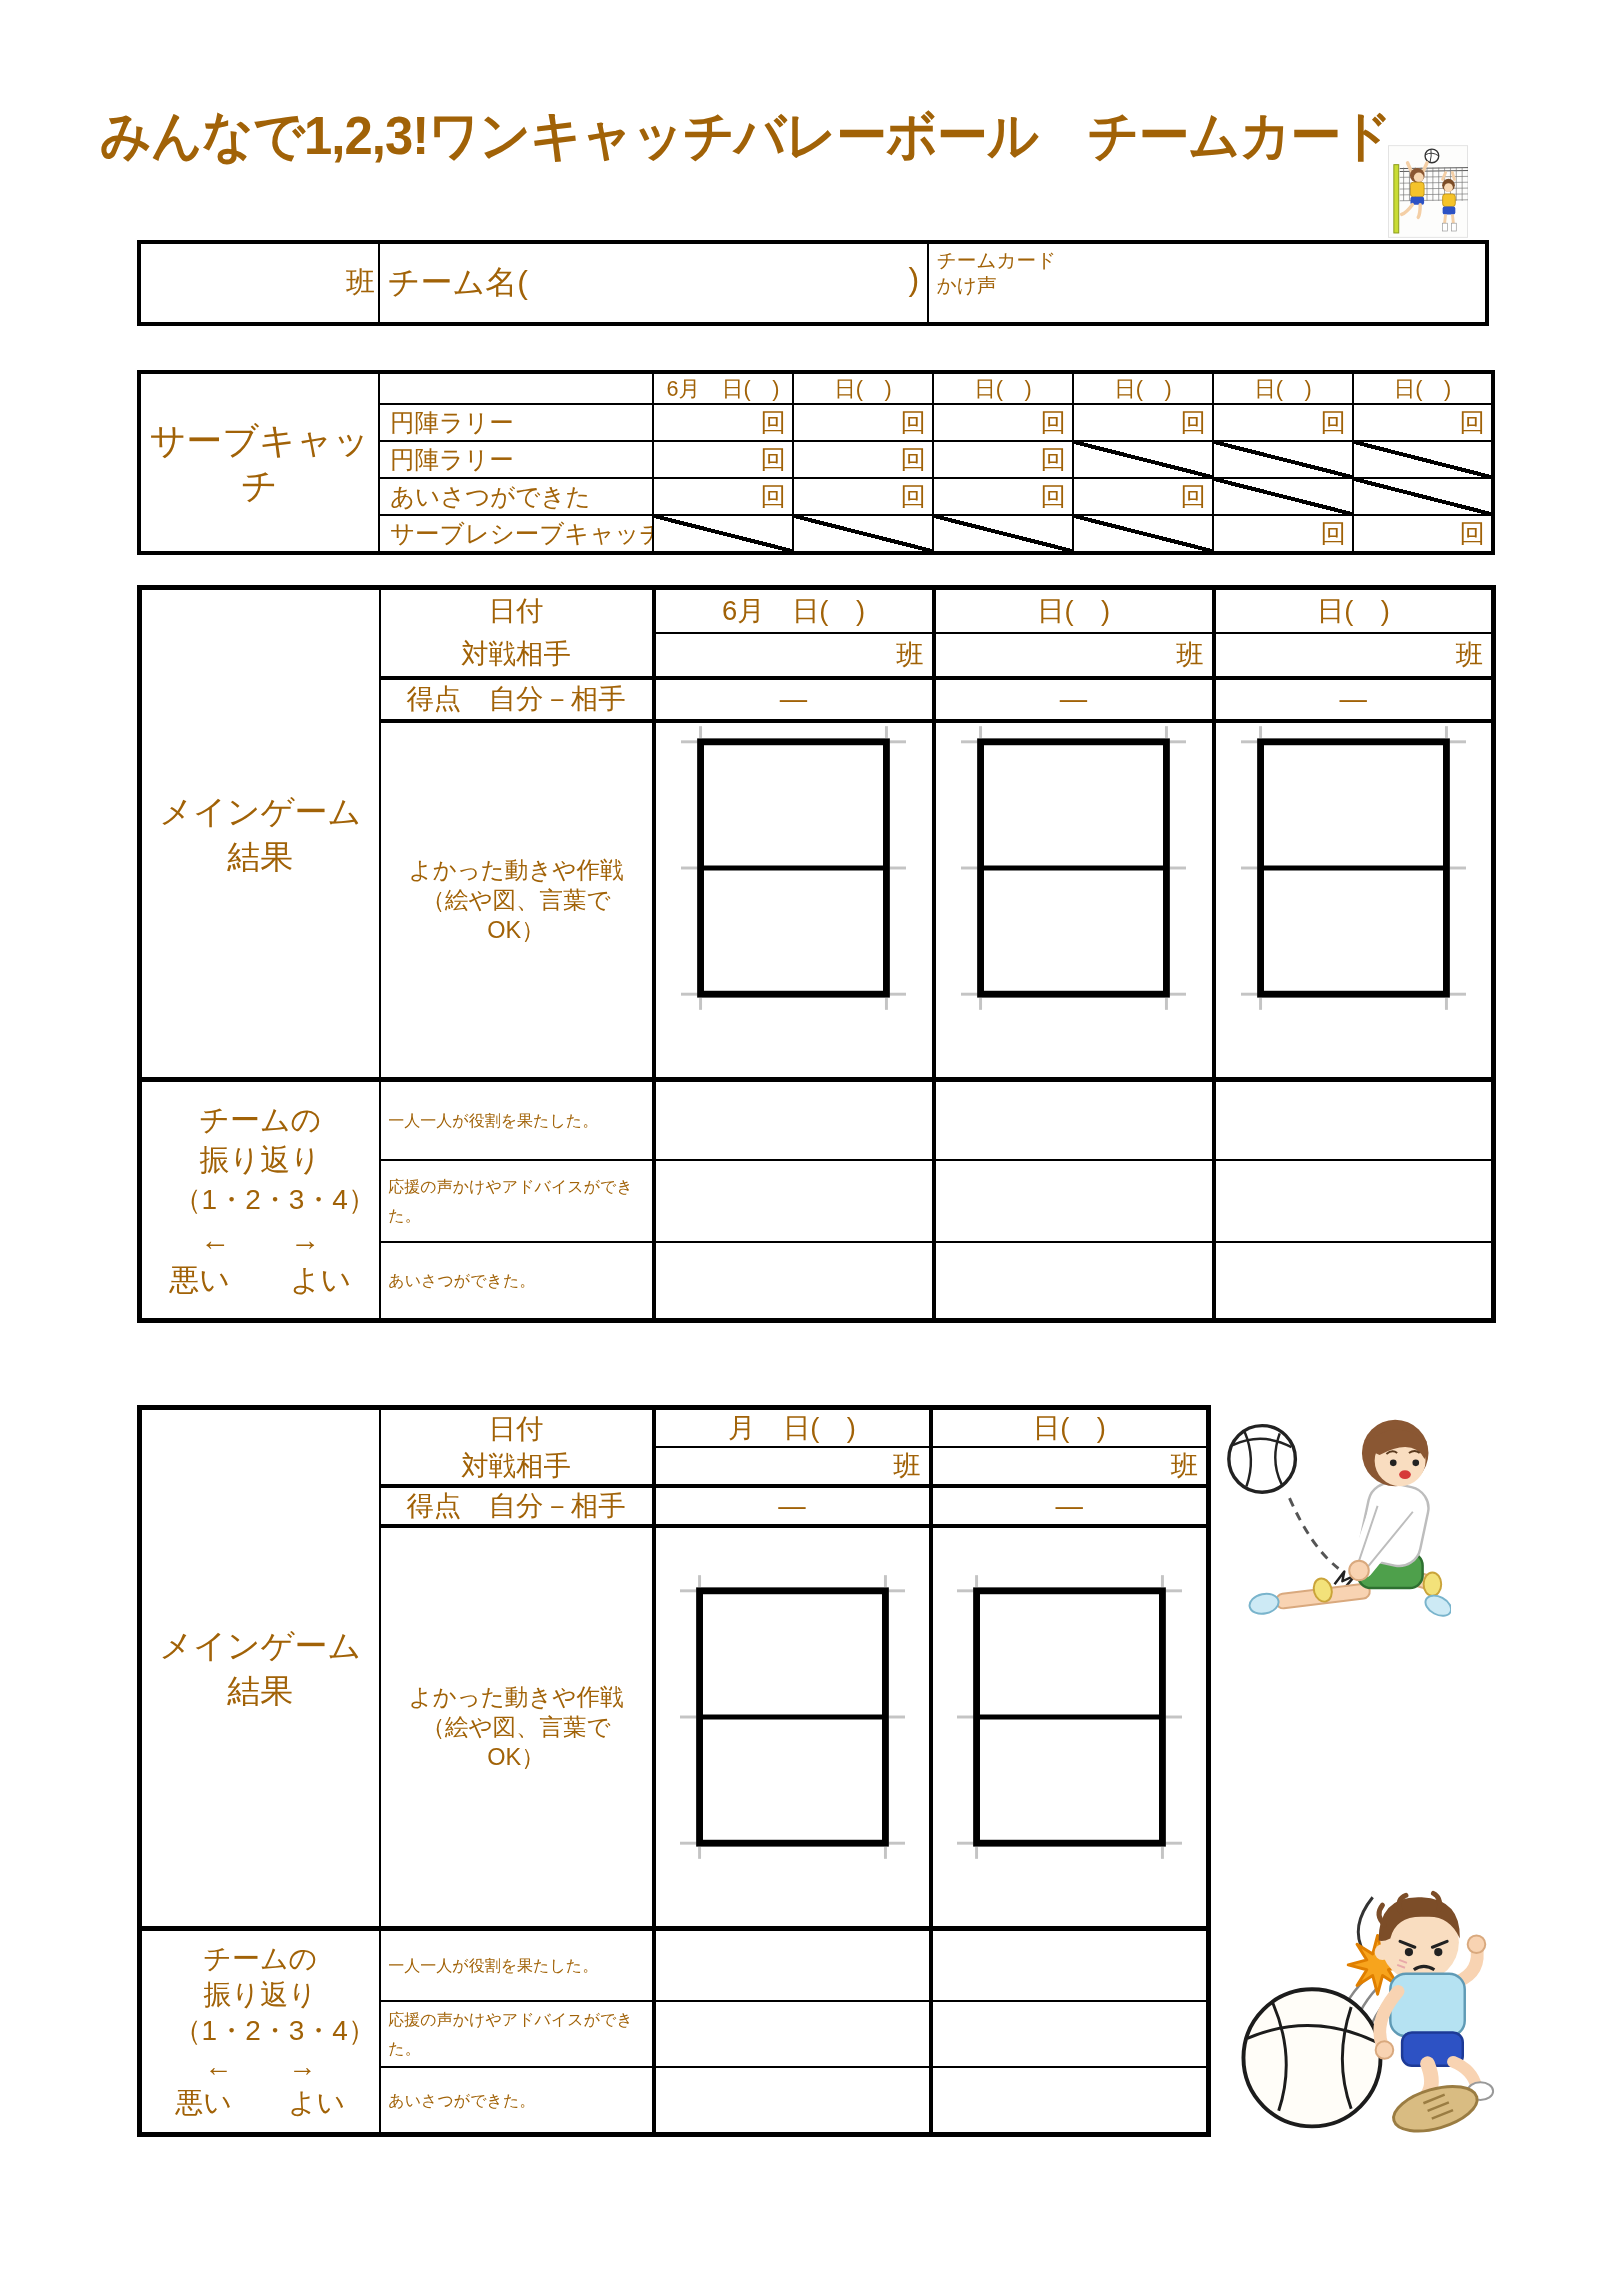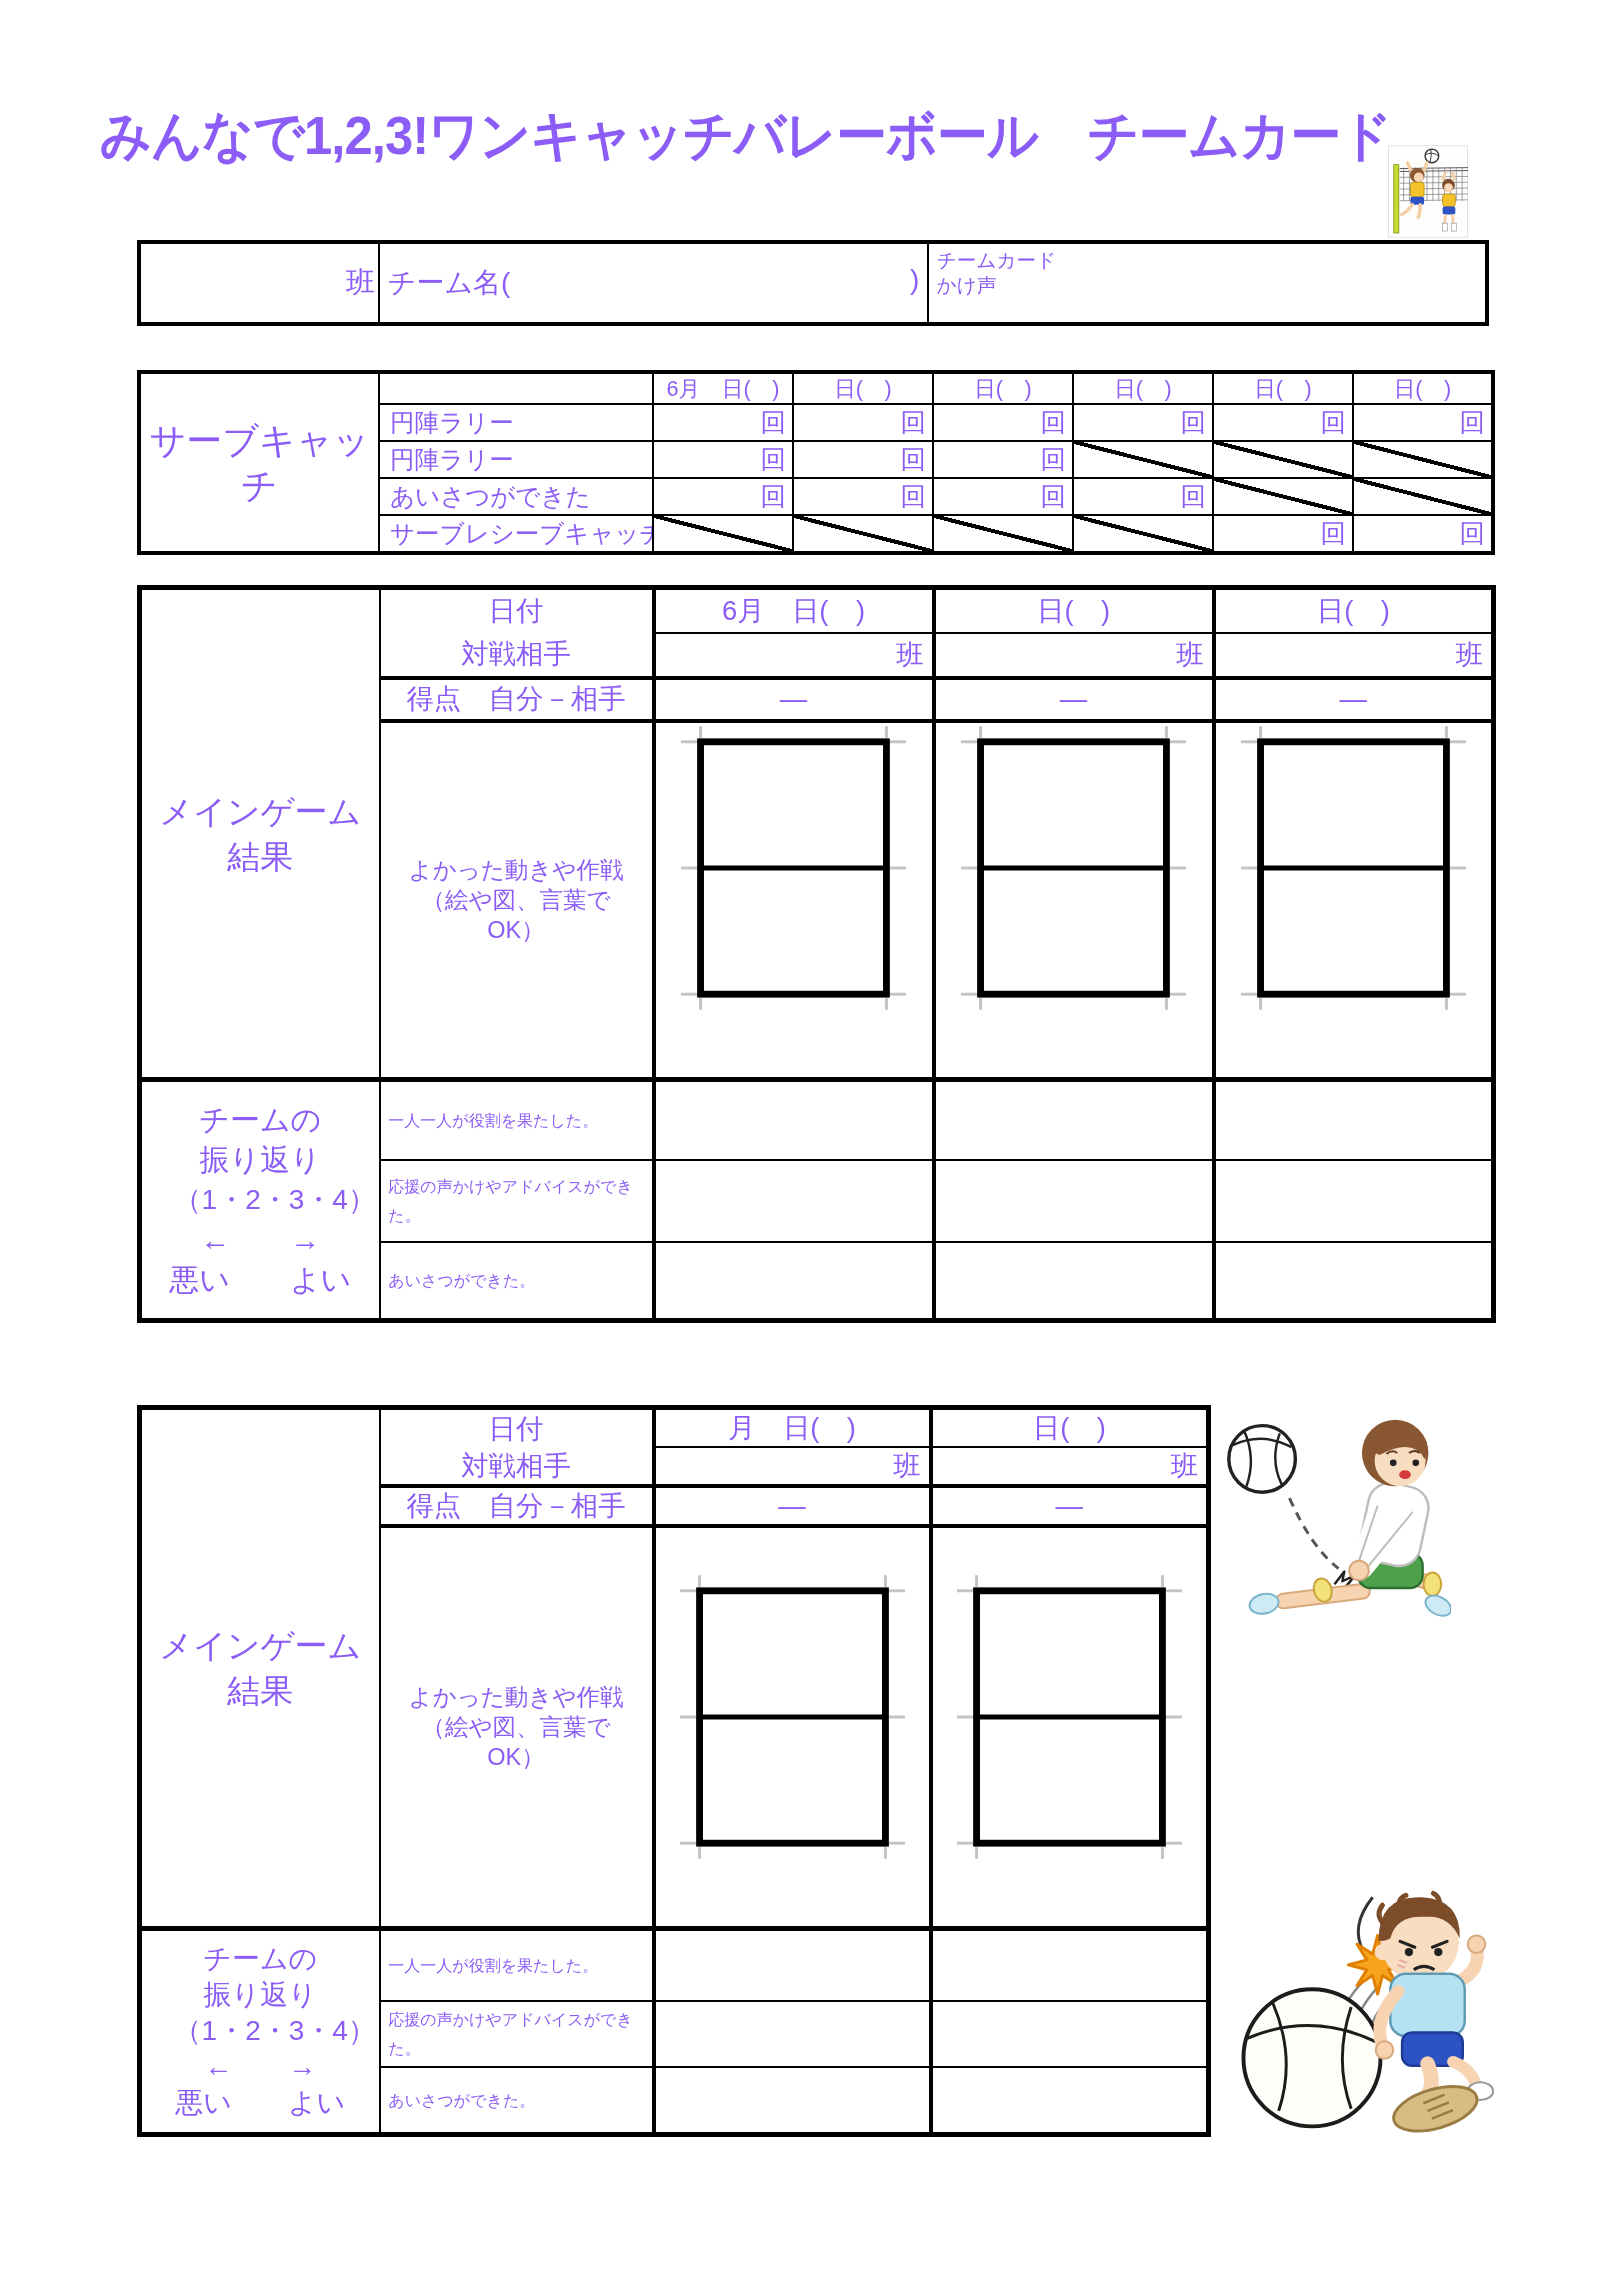--- a/index.html
+++ b/index.html
@@ -1,32 +1,32 @@
 <!DOCTYPE html>
 <html><head>
 <meta charset="utf-8">
 <style>
   html,body { margin:0; padding:0; background:#ffffff; }
   .page {
     position:relative; width:1621px; height:2292px; background:#ffffff;
-    font-family:"Liberation Sans","DejaVu Sans",sans-serif; color:#8b5cf6;
+    font-family:"Liberation Sans","DejaVu Sans",sans-serif; color:#a16207;
     overflow:hidden;
   }
   .title {
     position:absolute; left:100px; top:100px; font-size:54px; font-weight:bold;
     letter-spacing:-1px; white-space:nowrap; transform:scaleX(0.94); transform-origin:left top;
   }
   table { border-collapse:collapse; table-layout:fixed; position:absolute; background:#fff; }
   td { border:2.9px solid #000; padding:0; overflow:hidden; vertical-align:middle; }
 
   
   .tbl-info { left:137px; top:240px; width:1348px; border:4.9px solid #000; }
   .tbl-info tr { height:82px; }
   .info-group { font-size:29px; text-align:right; padding-right:2.9px; }
-  .info-team  { font-size:28px; }
+  .info-team  { font-size:32px; }
   .team-row { display:flex; justify-content:space-between; padding:0 7.8px; }
   .info-huddle { vertical-align:top; font-size:19.6px; line-height:25.5px; padding:3.9px 7.8px; }
 
   
   .tbl-drill { left:137px; top:370px; width:1356px; border:4.9px solid #000; }
   .tbl-drill tr { height:29px; }
   .tbl-drill tr.hdr { height:32px; }
   .lblA { font-size:36px; text-align:center; line-height:1.25; }
   .row-label { font-size:24.5px; text-align:left; padding-left:10px; white-space:nowrap; }
   .date-h { font-size:21.6px; text-align:center; white-space:nowrap; }

